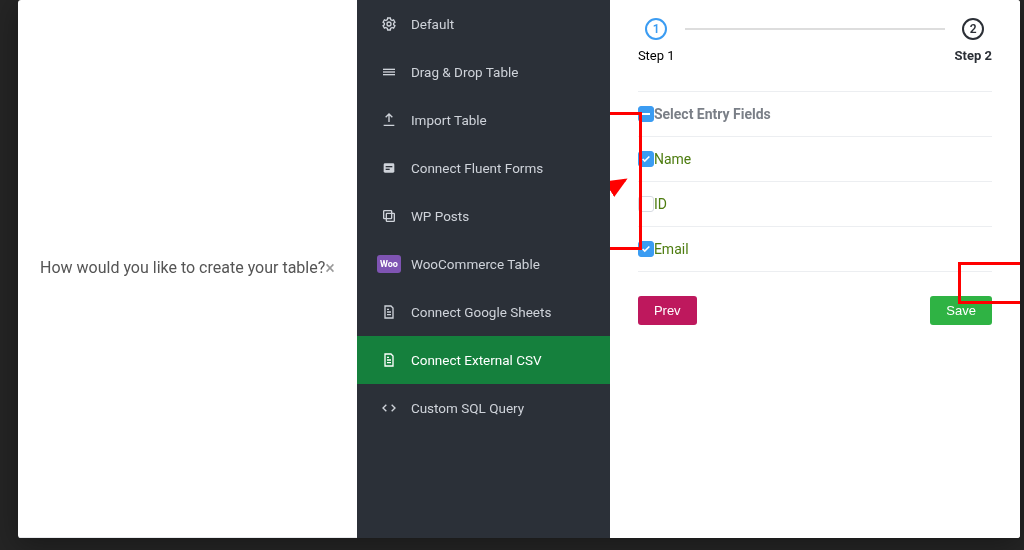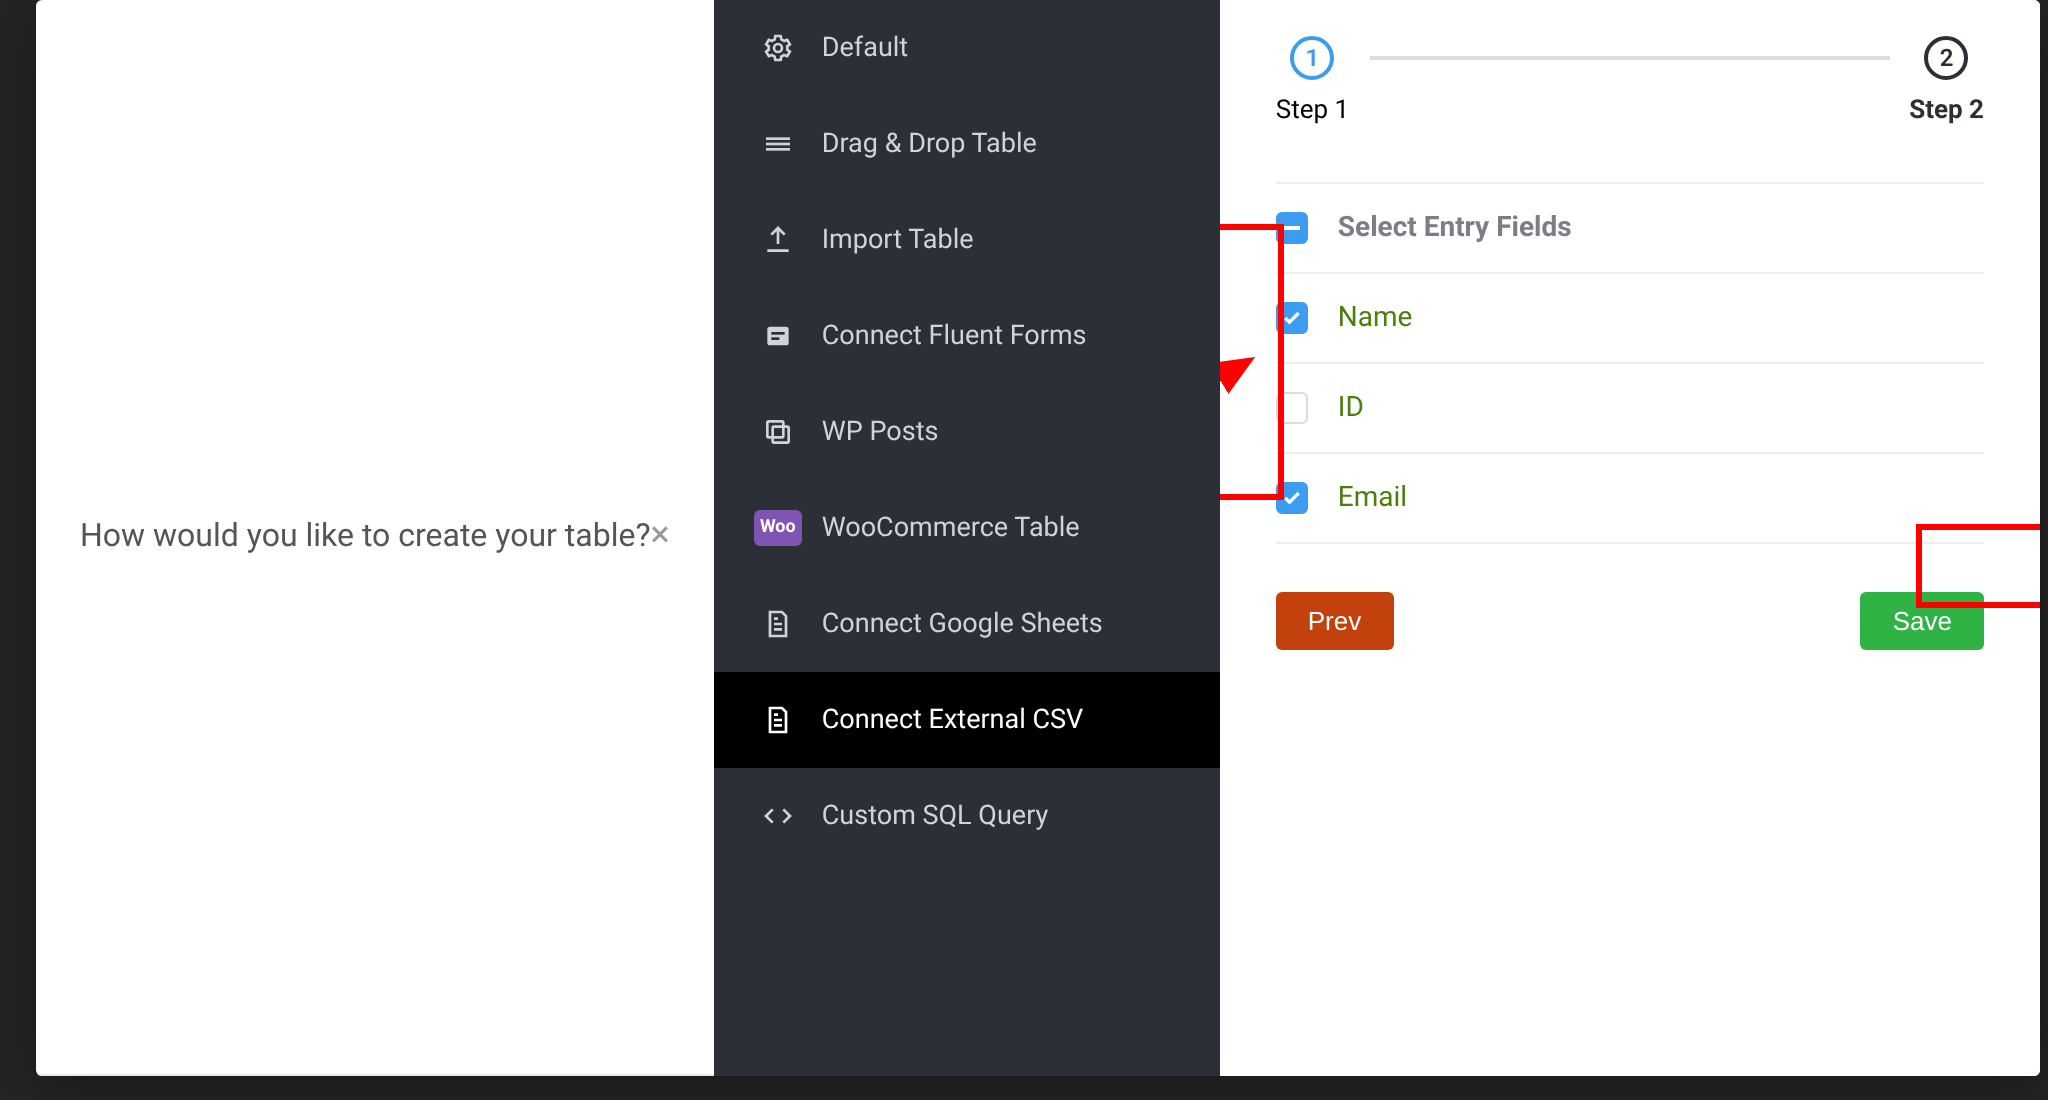--- a/index.html
+++ b/index.html
@@ -5,46 +5,46 @@
   html,body{margin:0;padding:0;height:100%;font-family:-apple-system,BlinkMacSystemFont,"Segoe UI",Roboto,Helvetica,Arial,sans-serif;font-size:14px;color:#333;background:#444}
   *{box-sizing:border-box}
   #backdrop{position:fixed;inset:0;background:rgba(0,0,0,.45)}
   #modal{position:absolute;left:18px;top:0;right:4px;bottom:12px;background:#fff;border-radius:3px;box-shadow:0 6px 30px rgba(0,0,0,.35);display:flex;flex-direction:row;overflow:hidden}
   #titlebar{display:flex;align-items:center;justify-content:space-between;padding:14px 22px 16px;border-bottom:1px solid #e9eaed}
   #titlebar h1{margin:0;font-size:16px;font-weight:400;color:#555}
   #close-x{color:#999;cursor:pointer;font-size:18px;line-height:1}
   #body{flex:1;display:flex;min-height:0}
   #sidebar{width:253px;flex:0 0 253px;background:#2b3038;color:#d9dce1;overflow-y:auto}
   .side-item{display:flex;align-items:flex-start;gap:14px;padding:16px 20px 16px 24px;cursor:pointer;font-size:13.5px;color:#cfd3da}
-  .side-item.active{background:#000000;color:#fff}
+  .side-item.active{background:#15803d;color:#fff}
   .side-item svg,.side-item .ic{width:16px;height:16px;flex:0 0 16px;display:inline-flex;align-items:center;justify-content:center}
   #main{flex:1;padding:18px 28px 28px;overflow-y:auto;background:#fff;position:relative}
   #stepper{display:flex;align-items:center;justify-content:center;margin:0 auto 28px}
   .step{display:flex;flex-direction:column;align-items:center;gap:8px}
   .step .circle{width:22px;height:22px;border-radius:50%;border:2px solid #ccc;display:flex;align-items:center;justify-content:center;font-size:12px;font-weight:600;color:#555;background:#fff}
   .step.active .circle{border-color:#3b9cf2;color:#3b9cf2}
   .step.current .circle{border-color:#2b2f36;color:#2b2f36}
   .step .lab{font-size:13px;color:#555}
   .step.active .lab{color:#000000}
   .step.current .lab{font-weight:700;color:#2b2f36}
   #stepline{flex:1;height:2px;background:#ddd;margin:0 10px 24px}
   #fields{border-top:1px solid #eceef1}
-  .frow{display:flex;align-items:center;gap:15px;padding:14px 8px 14px 0;border-bottom:1px solid #eceef1}
+  .frow{display:flex;align-items:center;gap:0;padding:14px 8px 14px 0;border-bottom:1px solid #eceef1}
   .frow.header{border-top:none}
   .frow.header .flabel{font-weight:700;color:#7a7f87}
   .flabel{color:#4d7c0f}
   .cb{width:16px;height:16px;border:1px solid #d7dbe2;border-radius:3px;background:#fff;display:inline-flex;align-items:center;justify-content:center}
   .cb.checked{background:#3b9cf2;border-color:#3b9cf2}
   .cb.ind{background:#3b9cf2;border-color:#3b9cf2}
   .cb.ind::after{content:"";width:8px;height:2px;background:#fff}
   .cb.checked svg{display:block}
   .cb svg{display:none}
   #buttons{display:flex;justify-content:space-between;margin-top:24px}
   .btn{padding:7px 16px;border-radius:3px;font-size:13px;cursor:pointer;border:none;color:#fff}
-  .btn.prev{background:#c2410c}
+  .btn.prev{background:#be185d}
   .btn.save{background:#2fb344}
   
   .redbox{position:absolute;border:3px solid #ff0000;pointer-events:none}
   .arrow{position:absolute;pointer-events:none}
   
   .woo{background:#7f54b3;color:#fff;font-size:9px;font-weight:700;padding:4px 3px;border-radius:3px;line-height:1.2}
 </style>
 </head>
 <body>
 

